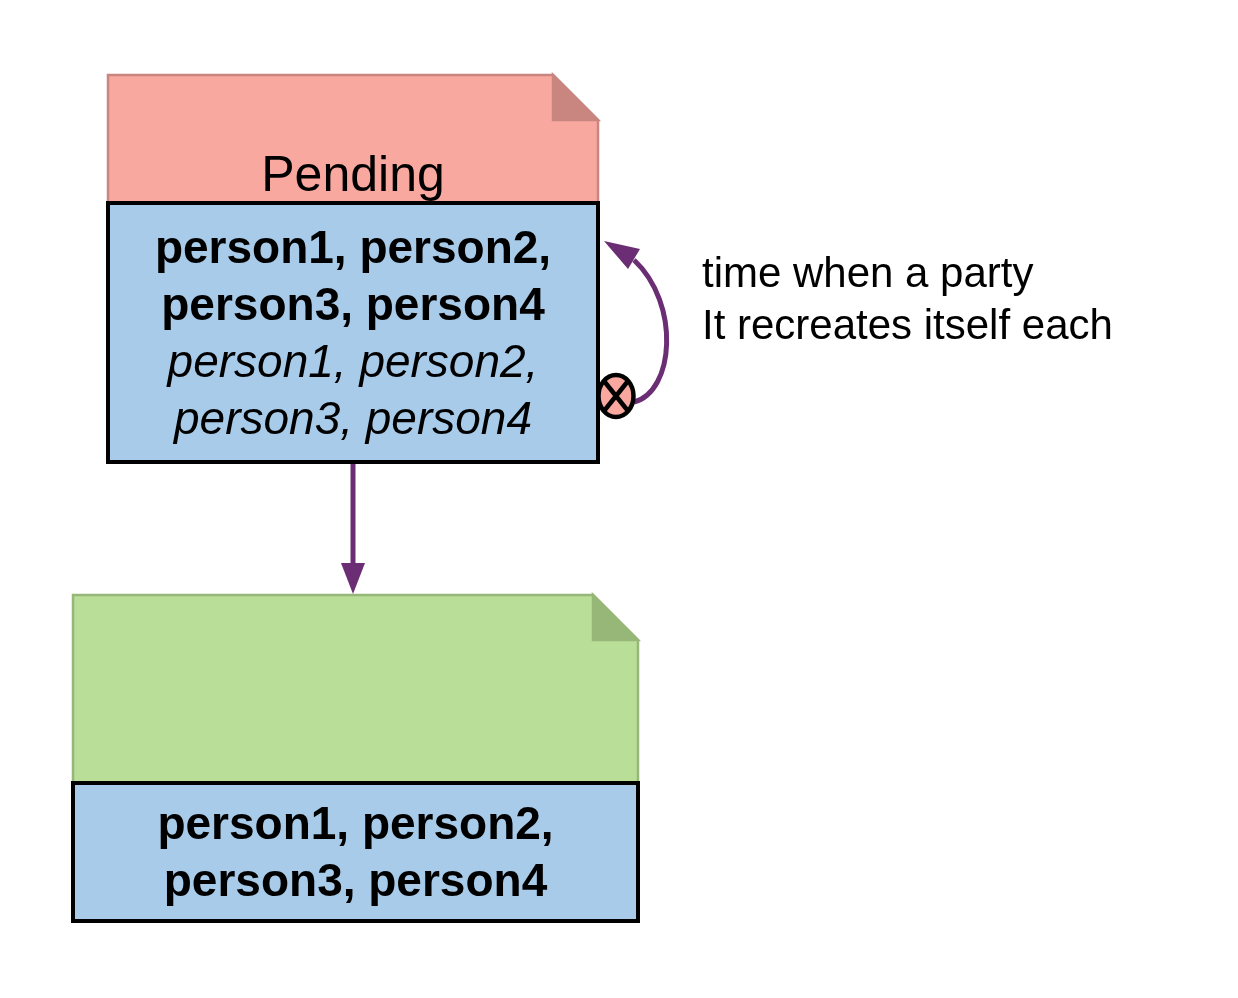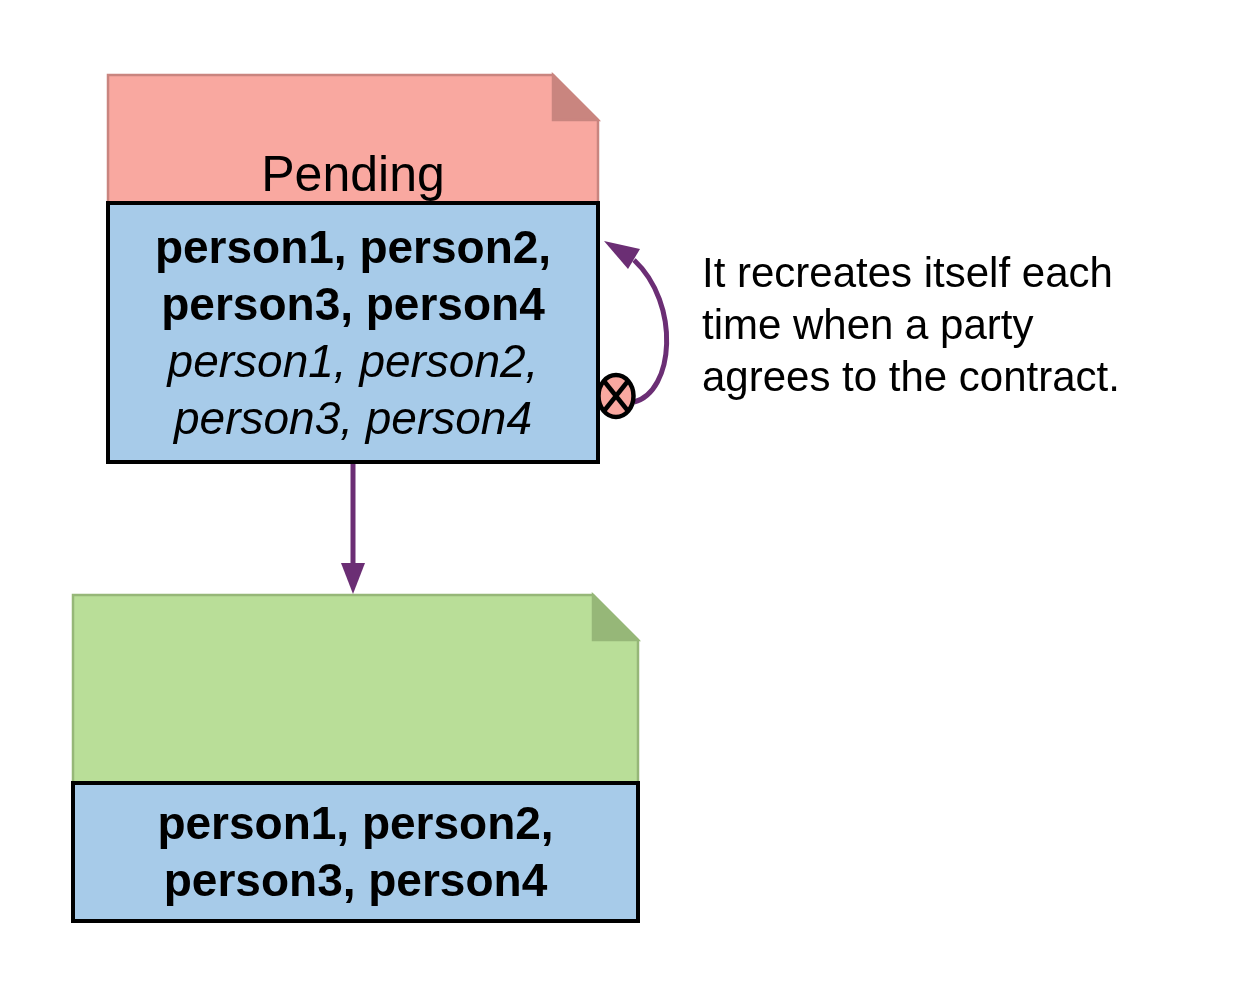--- a/index.html
+++ b/index.html
@@ -100,18 +100,17 @@
     <span class="body-line italic">person3, person4</span>
   </div>
 
 
   <div id="agreement-body" class="txt-layer body-text">
     <span class="body-line bold">person1, person2,</span>
     <span class="body-line bold">person3, person4</span>
   </div>
 
   <div id="annotation" class="txt-layer annotation">
+    <span>time when a party</span>
     <span>It recreates itself each</span>
-    <span>time when a party</span>
-    <span>agrees to the contract.</span>
   </div>
 
 </div>
 
 </body></html>

